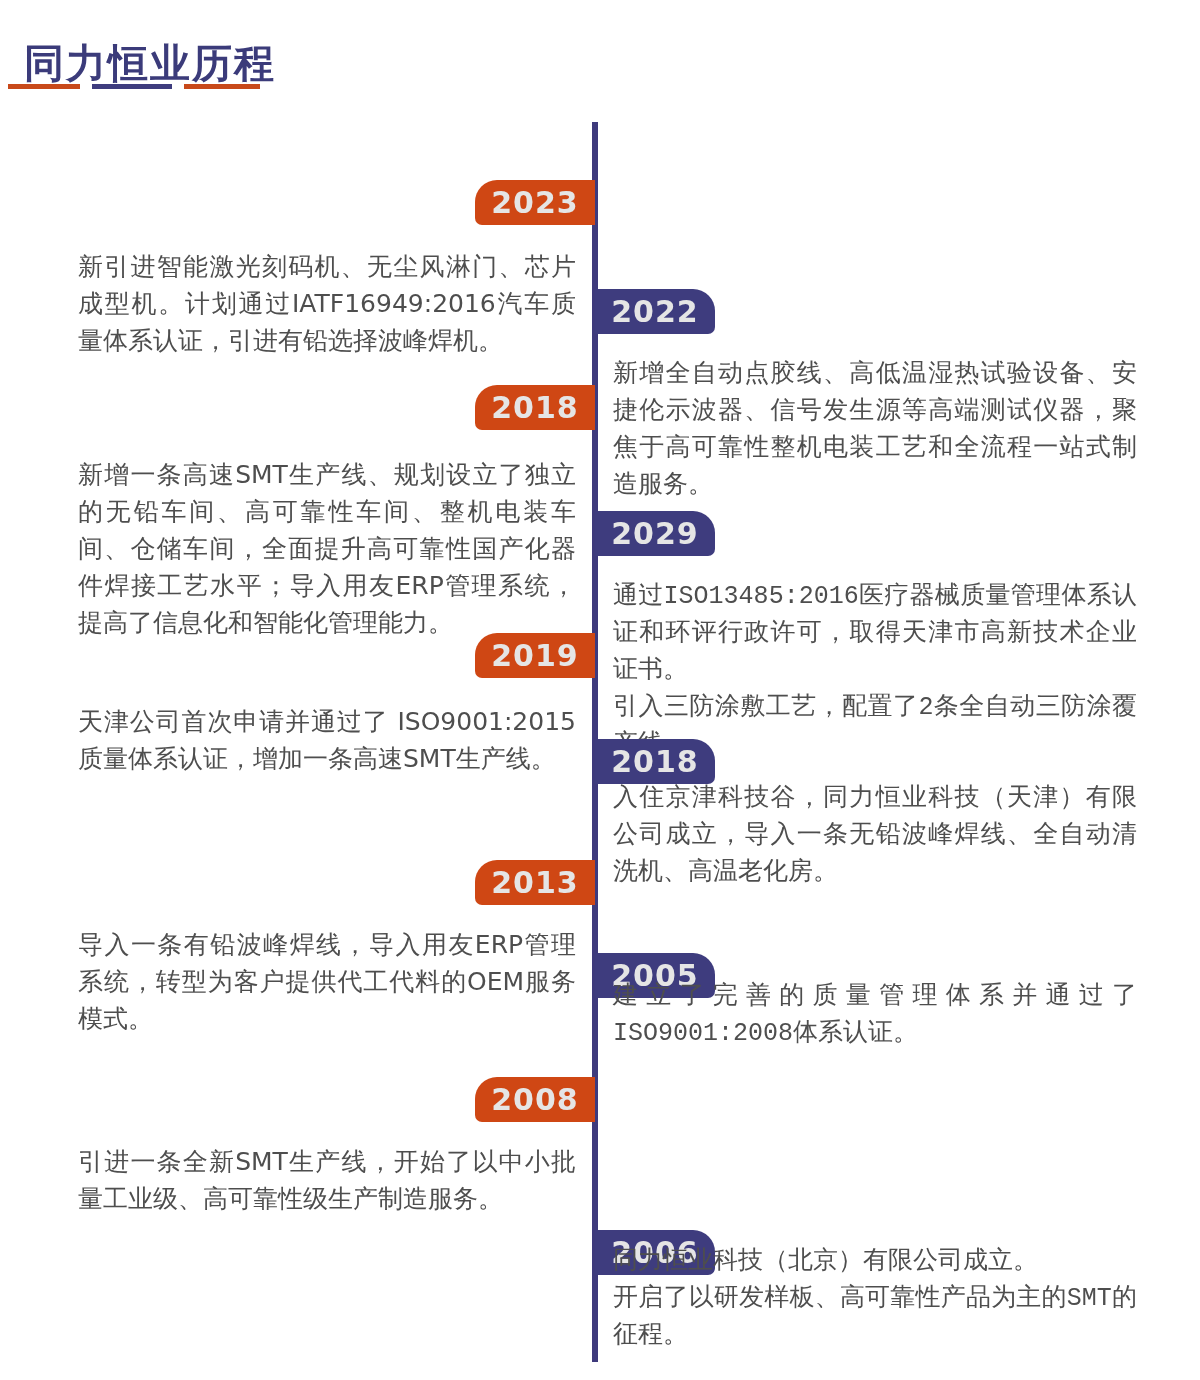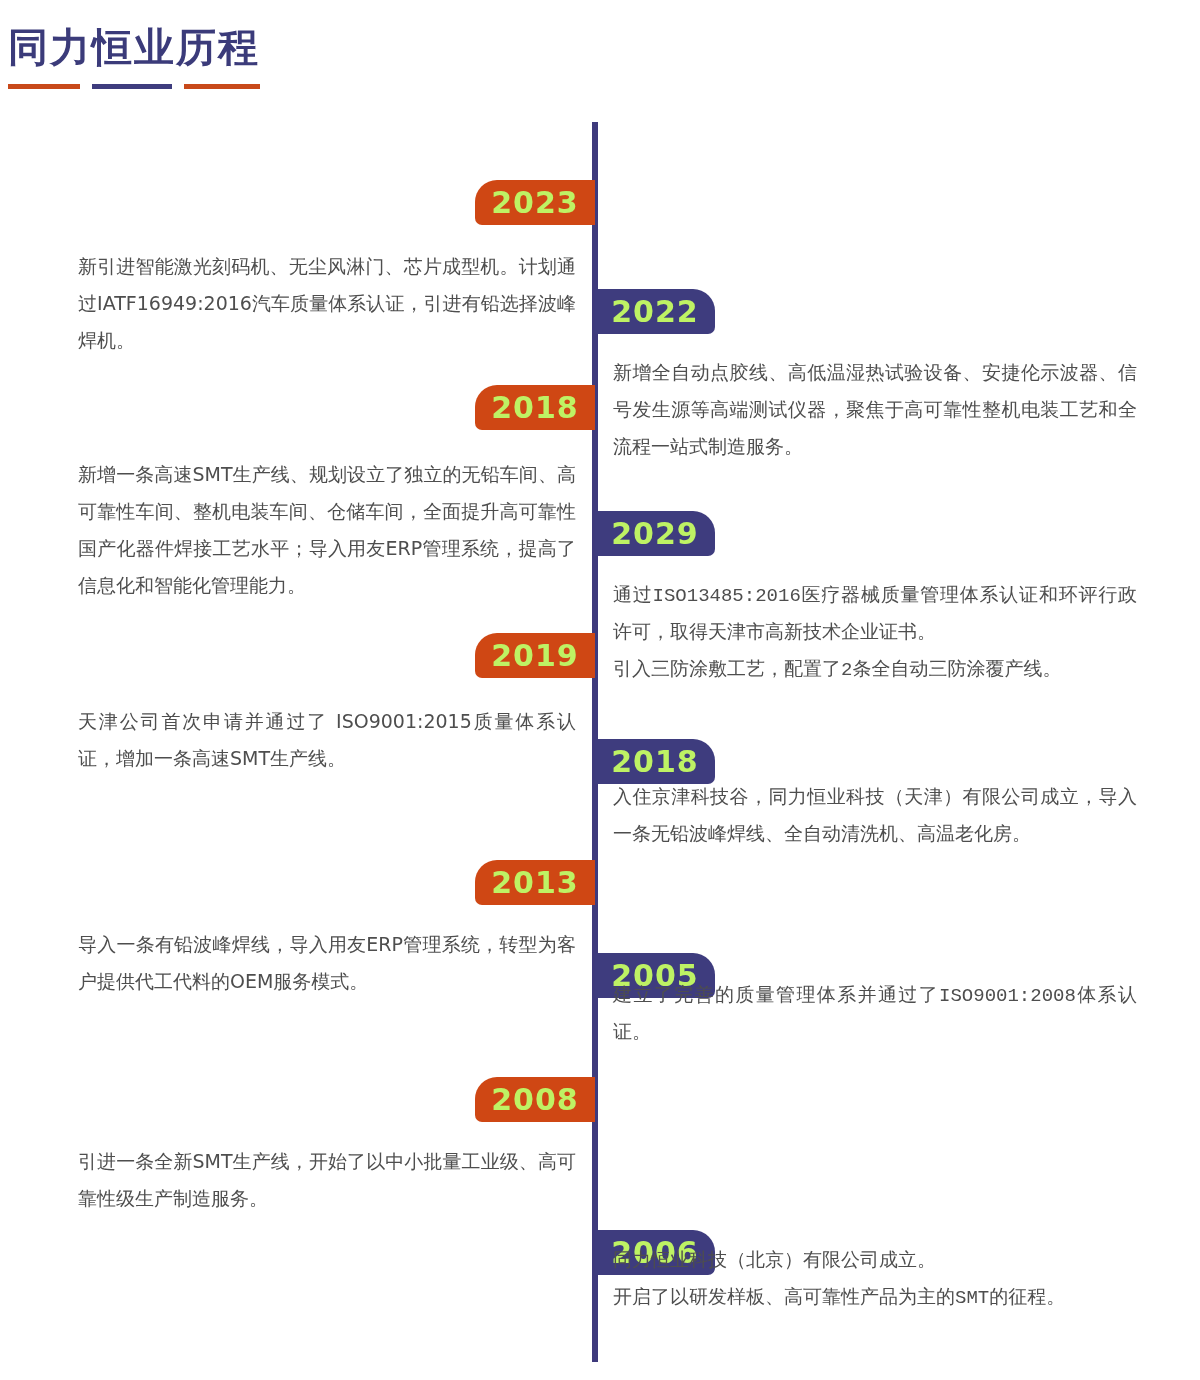--- a/index.html
+++ b/index.html
@@ -5,46 +5,46 @@
   html,body{margin:0;padding:0;background:#ffffff;}
   .page{
     position:relative;
     width:1200px;height:1380px;
     background:#ffffff;
     font-family:"DejaVu Sans","Liberation Sans",sans-serif;
     overflow:hidden;
   }
   
   .page-title{
-    position:absolute;left:8px;top:20px;margin:0;
+    position:absolute;left:8px;top:20px;margin:16px;
     font-size:40px;font-weight:bold;color:#3b3b7a;letter-spacing:2px;
   }
   .rules{position:absolute;left:8px;top:84px;height:5px;width:300px;}
   .rule{position:absolute;top:0;height:5px;display:block;}
   .rule.r1{left:0;width:72px;background:#c8491a;}
   .rule.r2{left:84px;width:80px;background:#3e3c7e;}
   .rule.r3{left:176px;width:76px;background:#c8491a;}
   
   .axis{
     position:absolute;left:592px;top:122px;width:6px;height:1240px;
     background:#3e3a7c;
   }
   
   .badge{
     position:absolute;width:120px;height:45px;
-    color:#bef264;font-size:30px;font-weight:bold;letter-spacing:1px;
+    color:#e5e5e5;font-size:30px;font-weight:bold;letter-spacing:1px;
     display:flex;align-items:center;justify-content:center;
     box-sizing:border-box;
   }
   .entry.left  .badge{left:475px;background:#cf4714;border-radius:22px 0 0 7px;}
   .entry.right .badge{left:595px;background:#3e3c7e;border-radius:0 22px 7px 0;}
   
   .text{
     position:absolute;
-    font-size:19px;line-height:37px;color:#4e4e4e;
+    font-size:25px;line-height:37px;color:#4e4e4e;
     white-space:pre-line;text-align:justify;
   }
   .entry.left  .text{left:78px;width:498px;}
   .entry.right .text{left:613px;width:524px;font-family:Liberation Mono, monospace;}
   
   .e0 .badge{top:180px}  .e0 .text{top:248px}
   .e1 .badge{top:289px}  .e1 .text{top:356px}
   .e2 .badge{top:385px}  .e2 .text{top:456px}
   .e3 .badge{top:511px}  .e3 .text{top:578px}
   .e4 .badge{top:633px}  .e4 .text{top:703px}

